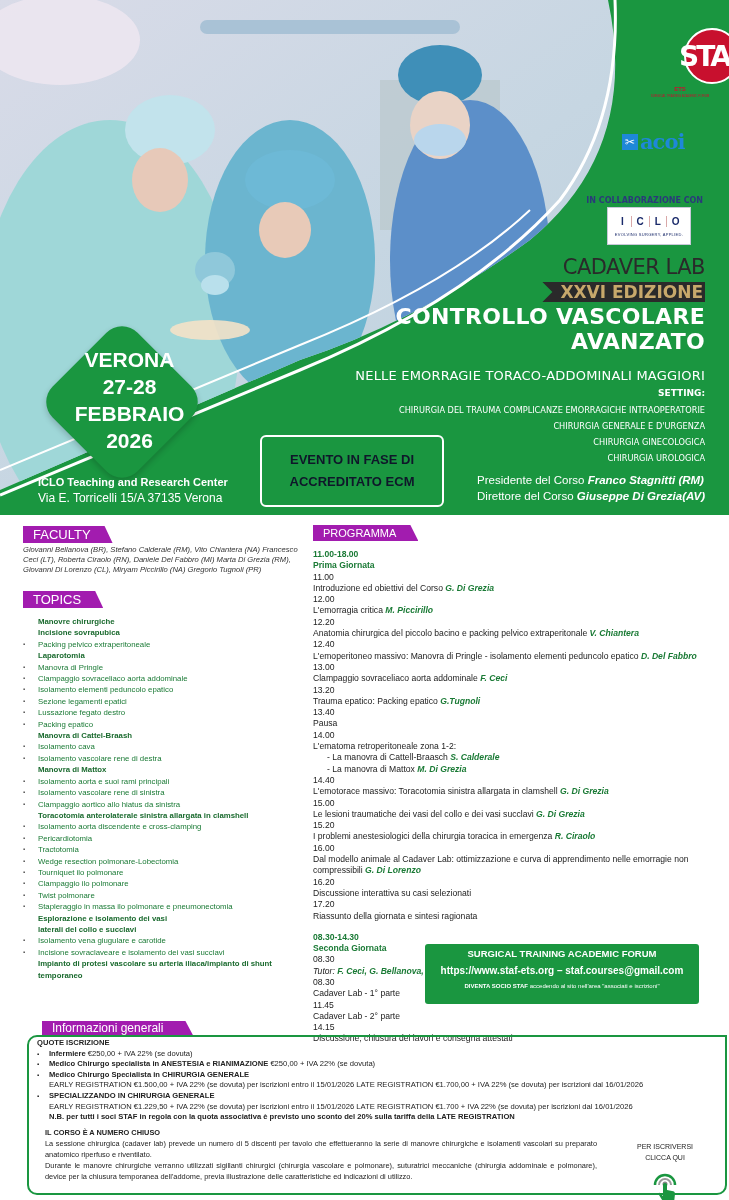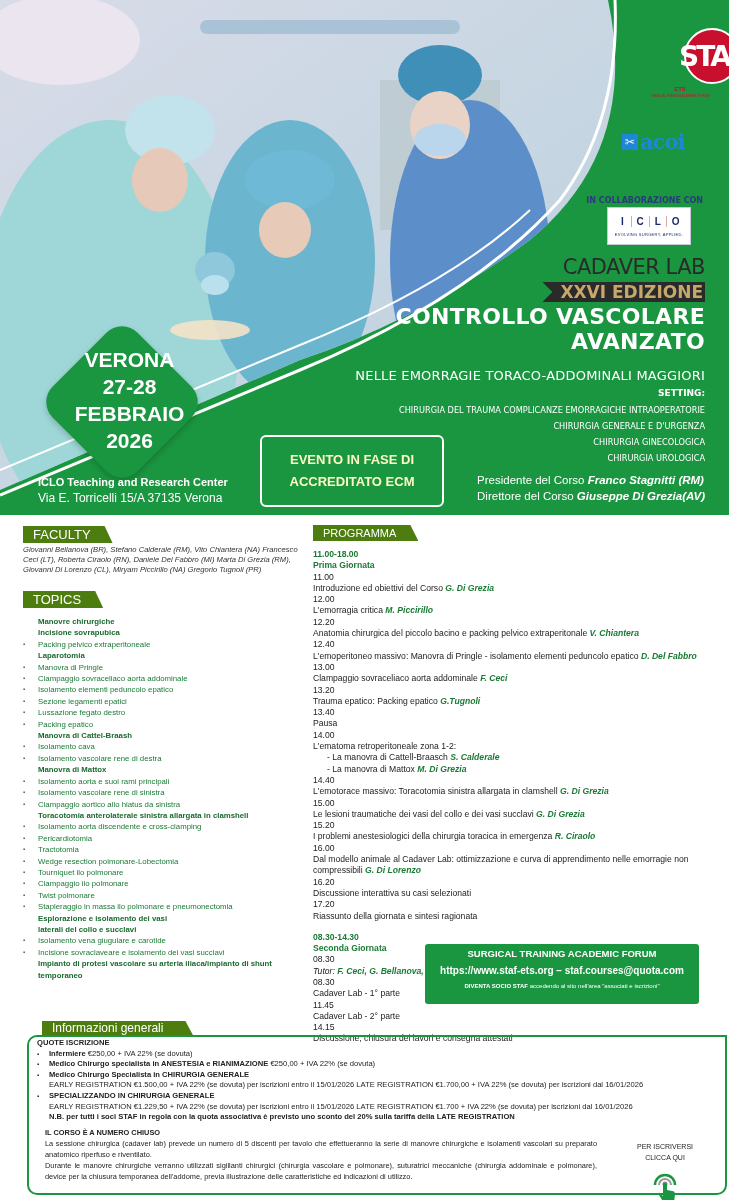--- a/index.html
+++ b/index.html
@@ -17,30 +17,30 @@
   .iclo-letters { display: flex; justify-content: space-around; padding: 8px 6px 0; font-size: 10px; font-weight: bold; color: #1a2a6a; }
   .iclo-letters span { border-right: 1px solid #d9a8a8; flex: 1; text-align: center; }
   .iclo-letters span:last-child { border-right: none; }
   .iclo-tag { text-align: center; font-size: 4px; color: #1a2a6a; margin-top: 5px; letter-spacing: .3px; }
   .cadaver { position: absolute; right: 24px; top: 255px; font-family: "DejaVu Sans", sans-serif; font-size: 21px; color: #2a2a2a; letter-spacing: -.5px; }
   .edizione { position: absolute; right: 24px; top: 282px; background: #2a2a2a; color: #c7a86b; font-family: "DejaVu Sans", sans-serif; font-weight: bold; font-size: 17px; padding: 0 2px 0 18px; line-height: 20px; clip-path: polygon(0 0, 100% 0, 100% 100%, 0 100%, 10px 50%); }
   .title { position: absolute; right: 24px; top: 304px; text-align: right; font-family: "DejaVu Sans", sans-serif; font-weight: bold; font-size: 22px; color: #fff; line-height: 25px; letter-spacing: .3px; }
   .subtitle { position: absolute; right: 24px; top: 368px; font-family: "DejaVu Sans", sans-serif; font-size: 13px; color: #fff; letter-spacing: .2px; }
   .setting-h { position: absolute; right: 24px; top: 388px; font-family: "DejaVu Sans", sans-serif; font-size: 9px; font-weight: bold; color: #fff; text-align: center; }
   .setting-list { position: absolute; right: 24px; top: 402px; text-align: right; font-family: "DejaVu Sans", sans-serif; font-size: 8.2px; color: #fff; line-height: 16px; }
-  .ecm-box { position: absolute; left: 260px; top: 435px; width: 184px; height: 72px; border: 2px solid #fff; border-radius: 6px; display: flex; align-items: center; justify-content: center; text-align: center; color: #fef9c3; font-weight: bold; font-size: 13px; line-height: 22px; }
+  .ecm-box { position: absolute; left: 260px; top: 435px; width: 184px; height: 72px; border: 2px solid #fff; border-radius: 6px; display: flex; align-items: center; justify-content: center; text-align: center; color: #0f172a; font-weight: bold; font-size: 13px; line-height: 22px; }
   .chairs { position: absolute; right: 24px; top: 472px; text-align: left; font-size: 11.5px; color: #fff; line-height: 16px; }
   .chairs b { font-style: italic; }
   .diamond { position: absolute; left: 42px; top: 330px; width: 160px; height: 160px; }
   .diamond-shape { position: absolute; left: 20px; top: 12px; width: 120px; height: 120px; background: #1a9640; border-radius: 22px; transform: rotate(45deg); box-shadow: 2px 2px 6px rgba(0,0,0,.2); }
   .diamond-text { position: absolute; left: 0; top: 16px; width: 175px; text-align: center; color: #fff; font-weight: bold; font-size: 21px; line-height: 27px; }
   .venue { position: absolute; left: 38px; top: 476px; color: #fff; }
   .venue-name { font-size: 11px; font-weight: bold; }
   .venue-addr { font-size: 12px; margin-top: 3px; }
-  .sec-tag { display: inline-block; background: #4d7c0f; color: #fff; font-size: 13px; padding: 0 22px 0 10px; line-height: 17px; clip-path: polygon(0 0, calc(100% - 8px) 0, 100% 100%, 0 100%); }
+  .sec-tag { display: inline-block; background: #a21caf; color: #fff; font-size: 13px; padding: 0 22px 0 10px; line-height: 17px; clip-path: polygon(0 0, calc(100% - 8px) 0, 100% 100%, 0 100%); }
   .faculty { position: absolute; left: 23px; top: 525px; width: 285px; }
   .faculty-text { font-size: 7.6px; font-style: italic; color: #333; line-height: 10px; margin-top: 2px; }
   .topics { position: absolute; left: 23px; top: 590px; width: 290px; }
   .topic-list { margin-top: 8px; font-size: 7.8px; line-height: 11.4px; color: #1a7a35; }
   .topic-list .h { font-weight: bold; color: #1a6a2e; padding-left: 15px; }
   .topic-list .b { padding-left: 15px; position: relative; }
   .topic-list .b::before { content: "▪"; position: absolute; left: 0; color: #555; font-size: 6px; }
   .prog { position: absolute; left: 313px; top: 523px; width: 410px; }
   .prog .sec-tag { font-size: 11px; line-height: 16px; }
   .prog-list { margin-top: 8px; font-size: 8.6px; color: #222; line-height: 11.3px; }
@@ -308,21 +308,21 @@
         <div class="prow">
           <span class="t">14.15</span>
           <span class="d"><span>Discussione, chiusura dei lavori e consegna attestati</span></span>
         </div>
       </div>
   </div>
 </div>
 
 <div class="forum">
   <div class="forum-t">SURGICAL TRAINING ACADEMIC FORUM</div>
-  <div class="forum-u">https://www.staf-ets.org – staf.courses@quota.com</div>
+  <div class="forum-u">https://www.staf-ets.org – staf.courses@gmail.com</div>
   <div class="forum-s"><b>DIVENTA SOCIO STAF</b>  <span>accedendo al sito nell'area "associati e iscrizioni"</span></div>
 </div>
 
 <div class="info">
   <span class="sec-tag">Informazioni generali</span>
   <div class="info-box">
     <div class="q">QUOTE ISCRIZIONE</div>
     <div class="ib"><b>Infermiere</b><span> €250,00 + IVA 22% (se dovuta)</span></div>
     <div class="ib"><b>Medico Chirurgo specialista in ANESTESIA e RIANIMAZIONE</b><span> €250,00 + IVA 22% (se dovuta)</span></div>
     <div class="ib"><b>Medico Chirurgo Specialista in CHIRURGIA GENERALE</b><span></span></div>

